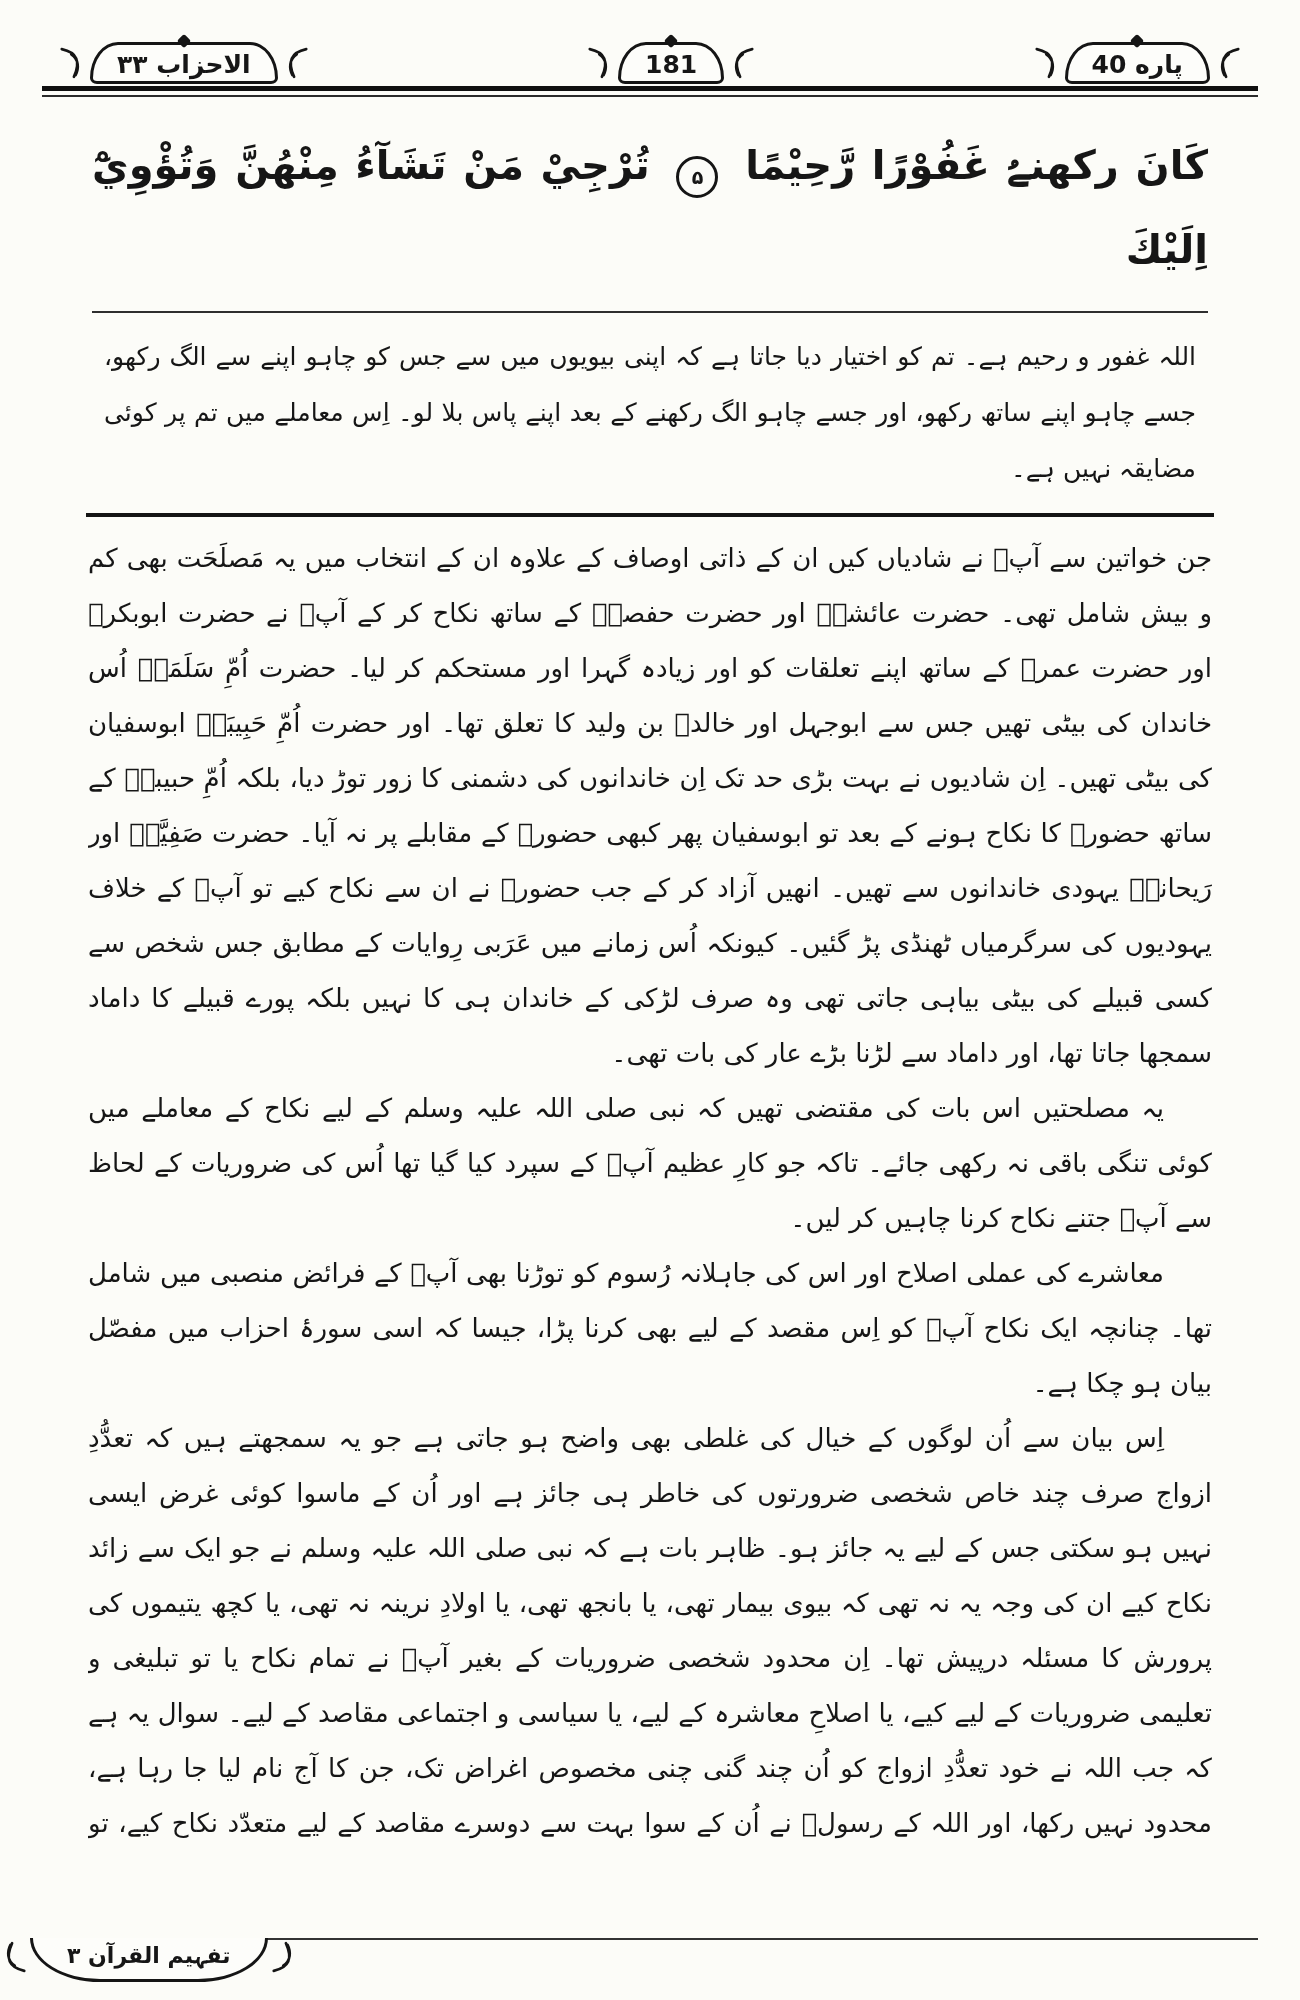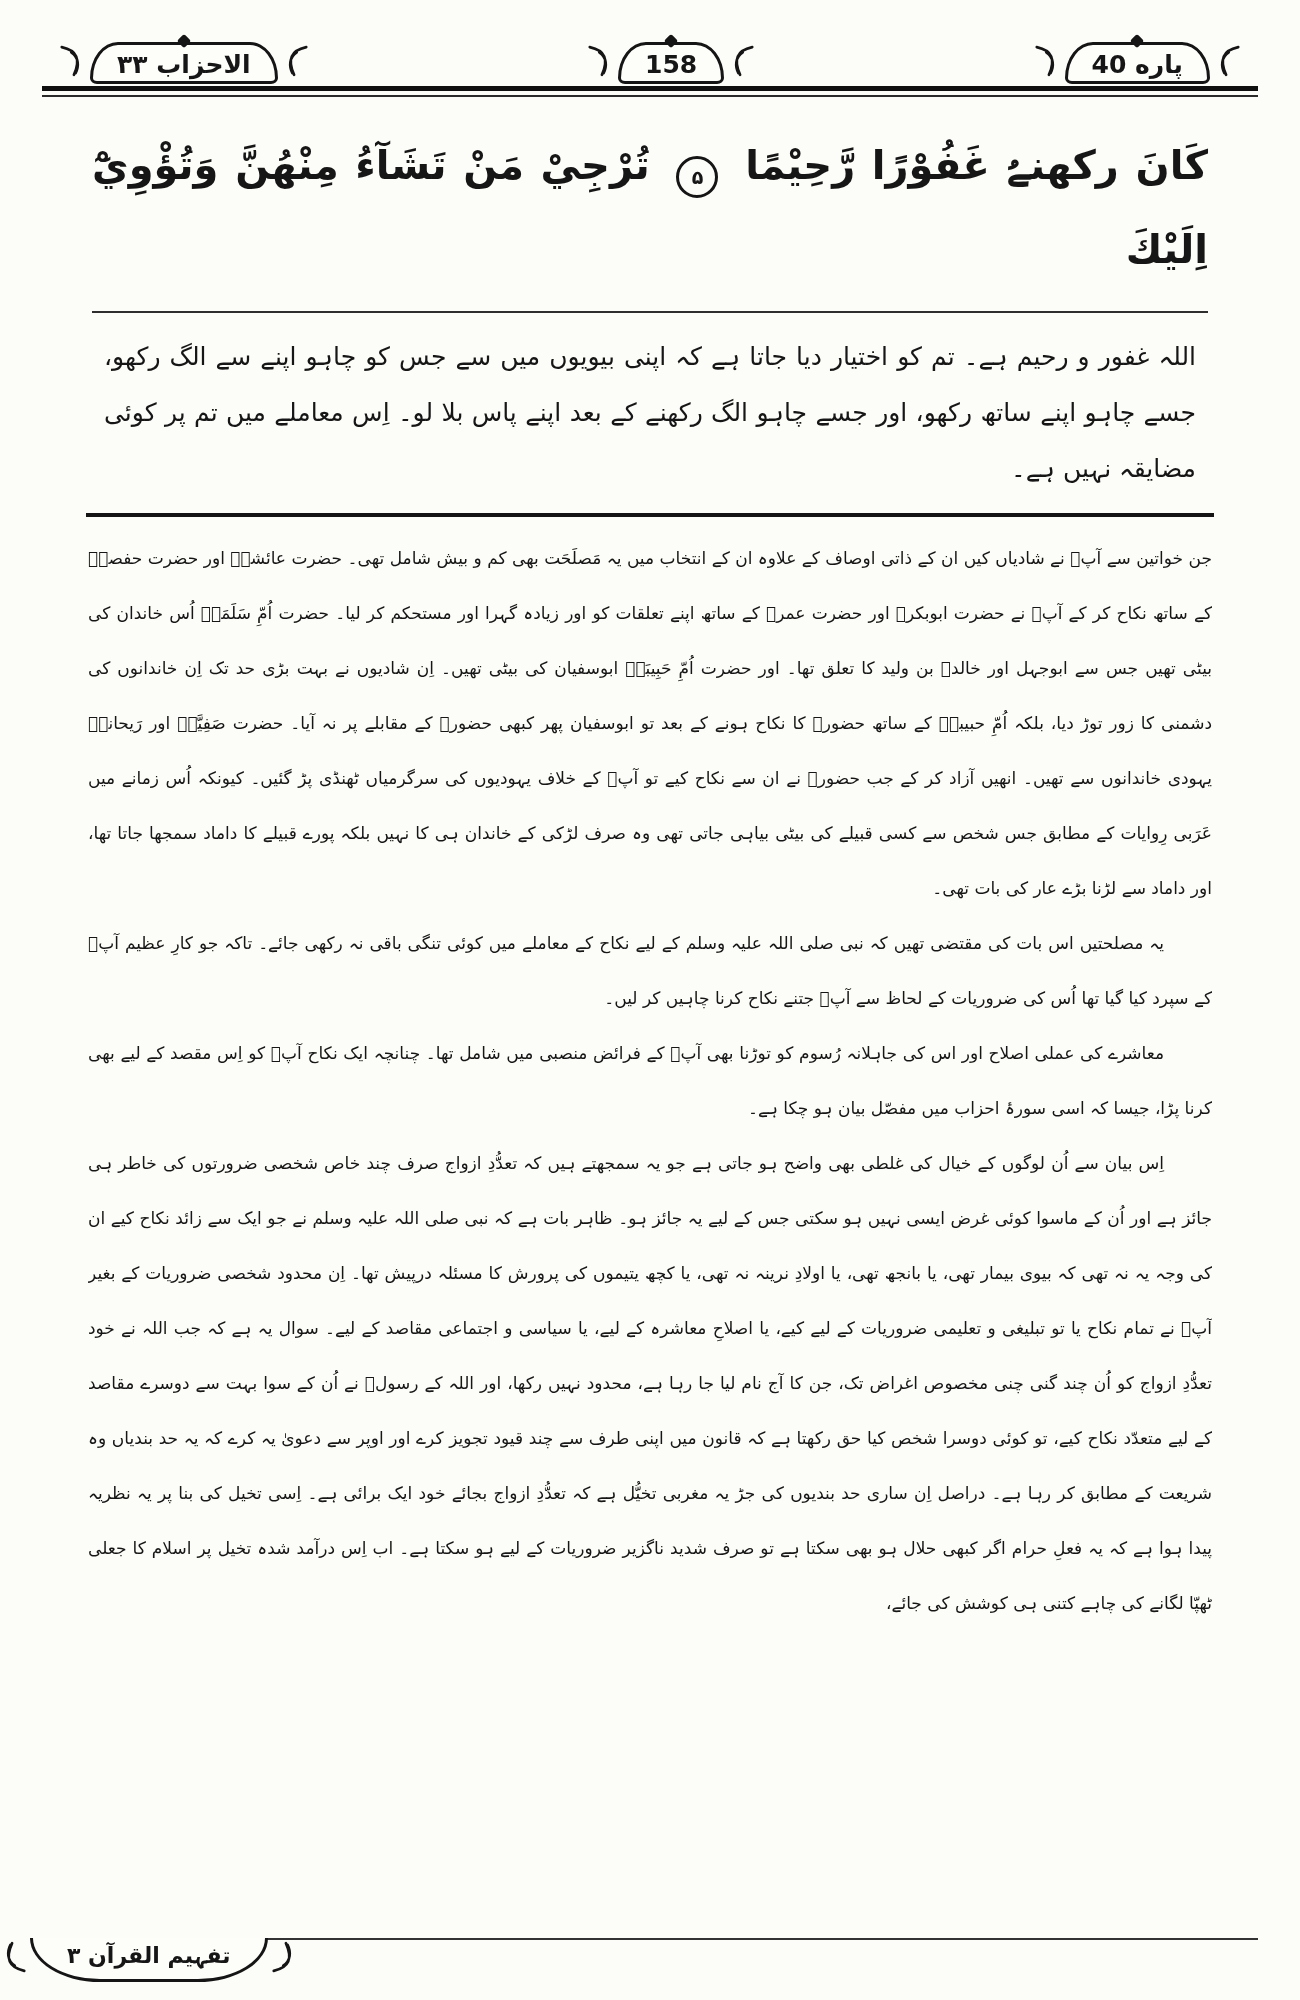--- a/index.html
+++ b/index.html
@@ -14,21 +14,21 @@
     direction:rtl;
   }
 
   
   .page-header {
     display:flex;
     justify-content:space-between;
     align-items:flex-end;
     padding:42px 60px 0;
   }
-  .cartouche { display:flex; gap:4px; }
+  .cartouche { display:flex; align-items:center; gap:4px; }
   .wing { width:26px; height:38px; flex:0 0 auto; }
   .wing.flip { transform:scaleX(-1); }
   .bubble {
     position:relative;
     display:inline-block;
     border:3px solid #151515;
     border-radius:28px 28px 7px 7px / 36px 36px 6px 6px;
     padding:4px 24px 1px;
     font-size:25px; font-weight:bold;
     background:#fdfdfa;
@@ -83,21 +83,21 @@
     line-height:56px;
     text-align:justify;
   }
   .translation p { margin:12px; }
 
   
   .commentary {
     margin:14px 88px 0;
     height:1318px;
     overflow:hidden;
-    font-size:17px;
+    font-size:26px;
     line-height:55px;
     text-align:justify;
   }
   .commentary p { margin:0; }
   .commentary p.indent { text-indent:48px; }
 
   
   .page-footer { position:absolute; left:0; right:0; bottom:18px; }
   .footer-rule { margin:0 42px; border-top:2.5px solid #333; }
   .footer-center { display:flex; justify-content:flex-end; margin-top:-2px; }
@@ -128,21 +128,21 @@
       <span class="bubble">پاره 40</span>
       <svg class="wing flip" viewBox="0 0 30 40">
         <path d="M28 4 C10 8 6 18 14 36 M17 10 C8 16 8 26 12 34" fill="none" stroke="#151515" stroke-width="3" stroke-linecap="round"></path>
       </svg>
     </div>
 
     <div class="cartouche">
       <svg class="wing" viewBox="0 0 30 40">
         <path d="M28 4 C10 8 6 18 14 36 M17 10 C8 16 8 26 12 34" fill="none" stroke="#151515" stroke-width="3" stroke-linecap="round"></path>
       </svg>
-      <span class="bubble">158</span>
+      <span class="bubble">181</span>
       <svg class="wing flip" viewBox="0 0 30 40">
         <path d="M28 4 C10 8 6 18 14 36 M17 10 C8 16 8 26 12 34" fill="none" stroke="#151515" stroke-width="3" stroke-linecap="round"></path>
       </svg>
     </div>
 
     <div class="cartouche">
       <svg class="wing" viewBox="0 0 30 40">
         <path d="M28 4 C10 8 6 18 14 36 M17 10 C8 16 8 26 12 34" fill="none" stroke="#151515" stroke-width="3" stroke-linecap="round"></path>
       </svg>
       <span class="bubble">الاحزاب ۳۳</span>

